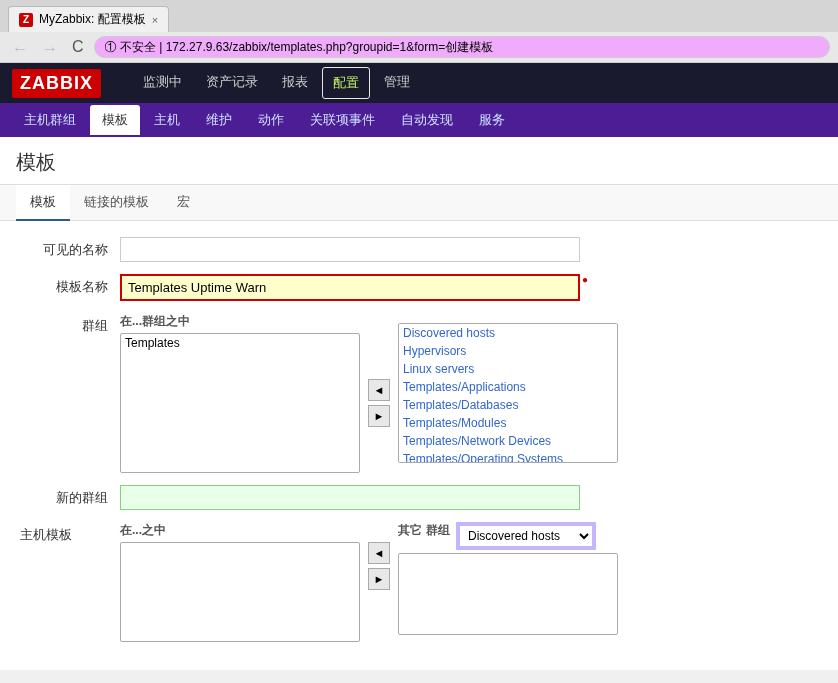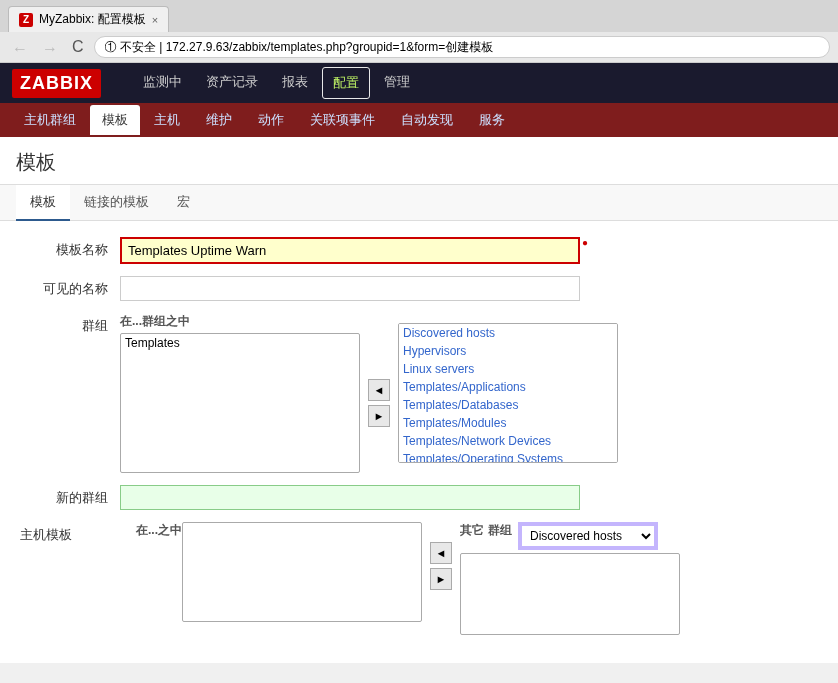--- a/index.html
+++ b/index.html
@@ -58,21 +58,21 @@
       color: #555;
       padding: 2px 4px;
     }
     .nav-btn.disabled { color: #bbb; cursor: default; }
     .address-input {
       flex: 1;
       border: 1px solid #ccc;
       border-radius: 12px;
       padding: 3px 10px;
       font-size: 12px;
-      background: #ffffff;
+      background: #f0abfc;
     }
 
     
     .zabbix-header {
       background: #1a1a2e;
       display: flex;
       align-items: center;
       padding: 0 12px;
       height: 40px;
       gap: 32px;
@@ -98,21 +98,21 @@
       border-radius: 2px;
     }
     .nav-item.active {
       color: #bef264;
       border: 1px solid #e8e8e8;
       border-radius: 3px;
     }
 
     
     .sub-nav {
-      background: #7f1d1d;
+      background: #4c1d95;
       display: flex;
       align-items: center;
       padding: 0 12px;
       height: 34px;
       gap: 2px;
     }
     .sub-nav-item {
       color: #cce0ff;
       padding: 6px 12px;
       cursor: pointer;
@@ -277,22 +277,21 @@
       color: #333;
       flex-shrink: 0;
     }
     .host-templates-container {
       display: flex;
       align-items: flex-start;
       gap: 4px;
     }
     .host-templates-in {
       display: flex;
-      flex-direction: row;
-      margin-left: 16px;
+      flex-direction: column;
     }
     .ht-col-label {
       font-size: 12px;
       color: #555;
       margin-bottom: 3px;
       font-weight: bold;
     }
     .host-templates-listbox {
       width: 240px;
       height: 100px;
@@ -375,32 +374,32 @@
 
   <div class="form-tabs">
     <div class="form-tab active">模板</div>
     <div class="form-tab">链接的模板</div>
     <div class="form-tab">宏</div>
   </div>
 
   <div class="form-body">
 
     <div class="form-row">
+      <div class="form-label">可见的名称</div>
+      <div class="form-control">
+        <input class="form-input" type="text" style="background: white;">
+      </div>
+    </div>
+
+    <div class="form-row">
       <div class="form-label">模板名称</div>
       <div class="form-control">
         <input class="form-input highlighted" type="text" value="Templates Uptime Warn" style="">
       </div>
       <span class="required-dot">●</span>
-    </div>
-
-    <div class="form-row">
-      <div class="form-label">可见的名称</div>
-      <div class="form-control">
-        <input class="form-input" type="text" style="background: white;">
-      </div>
     </div>
 
     <div class="groups-section">
       <div class="groups-label">群组</div>
       <div class="groups-container">
 
         <div class="groups-column">
           <div class="groups-col-label">在...群组之中</div>
           <select class="groups-listbox" multiple="">
             <option>Templates</option>

